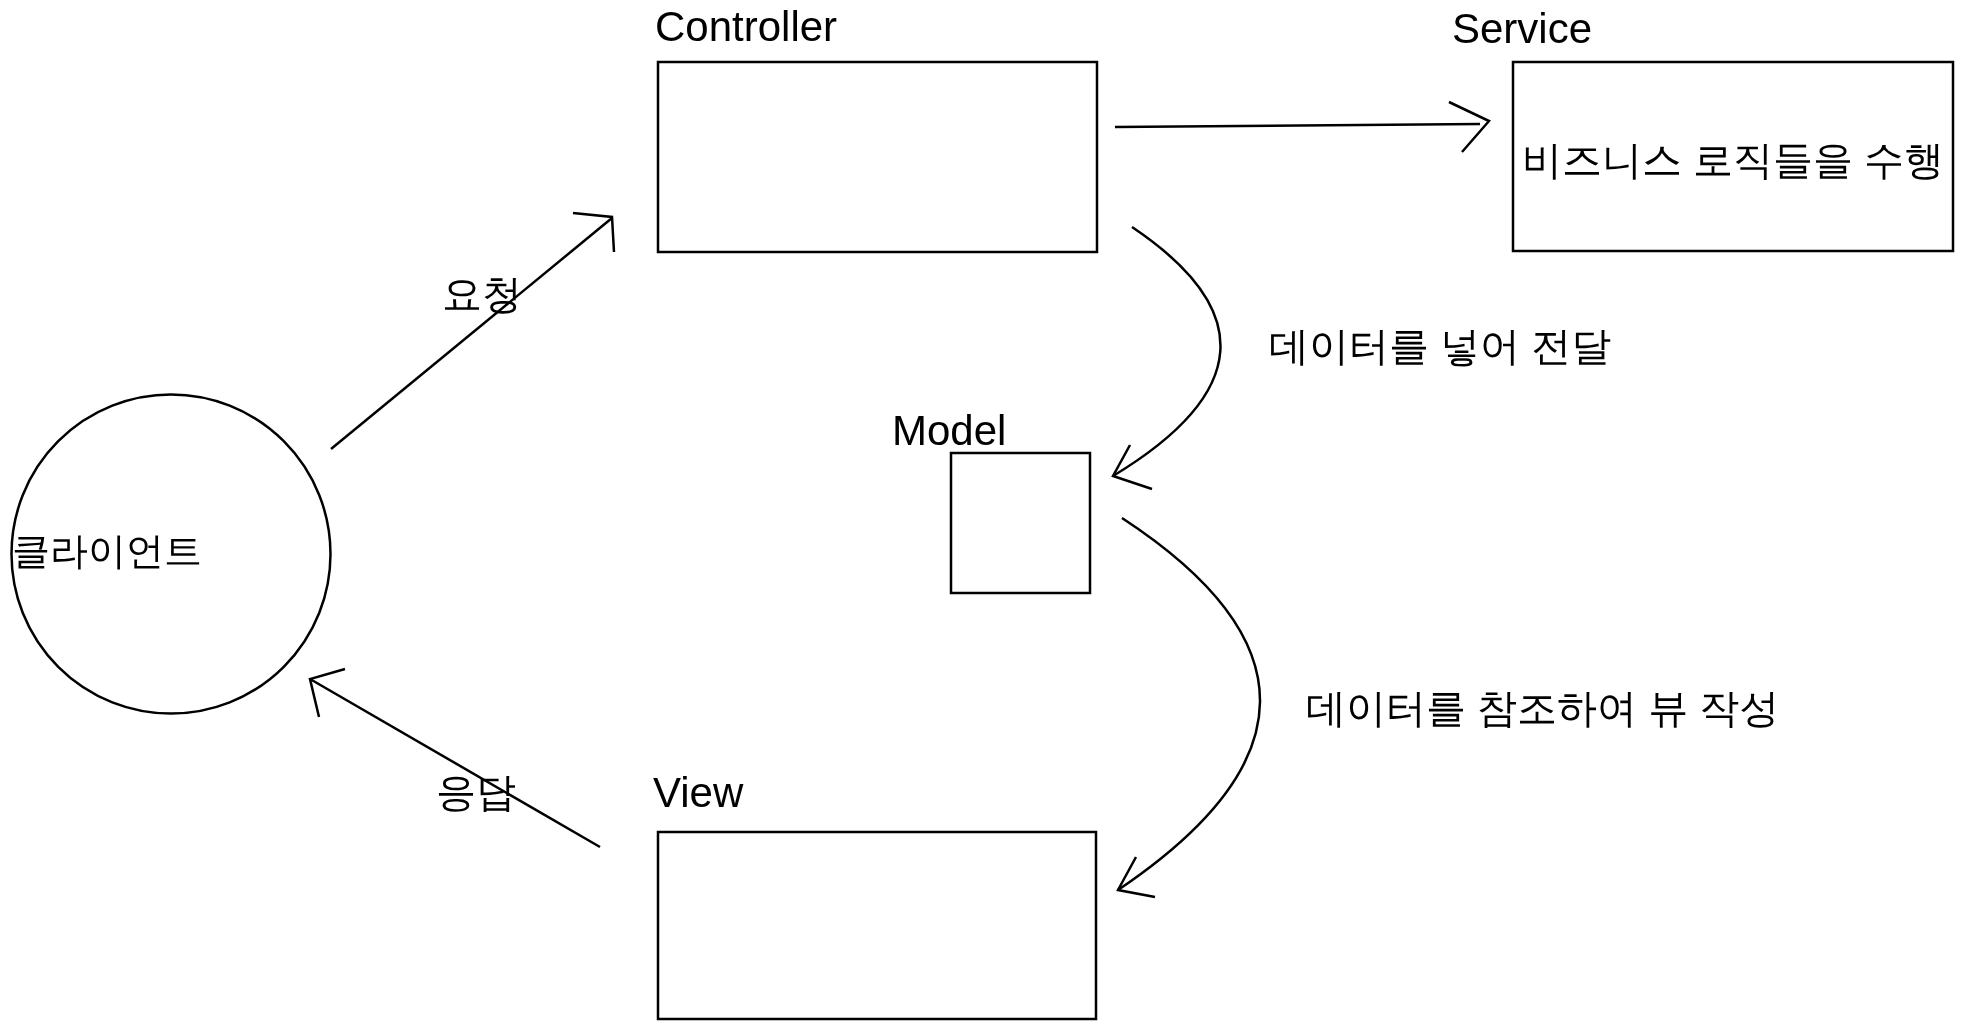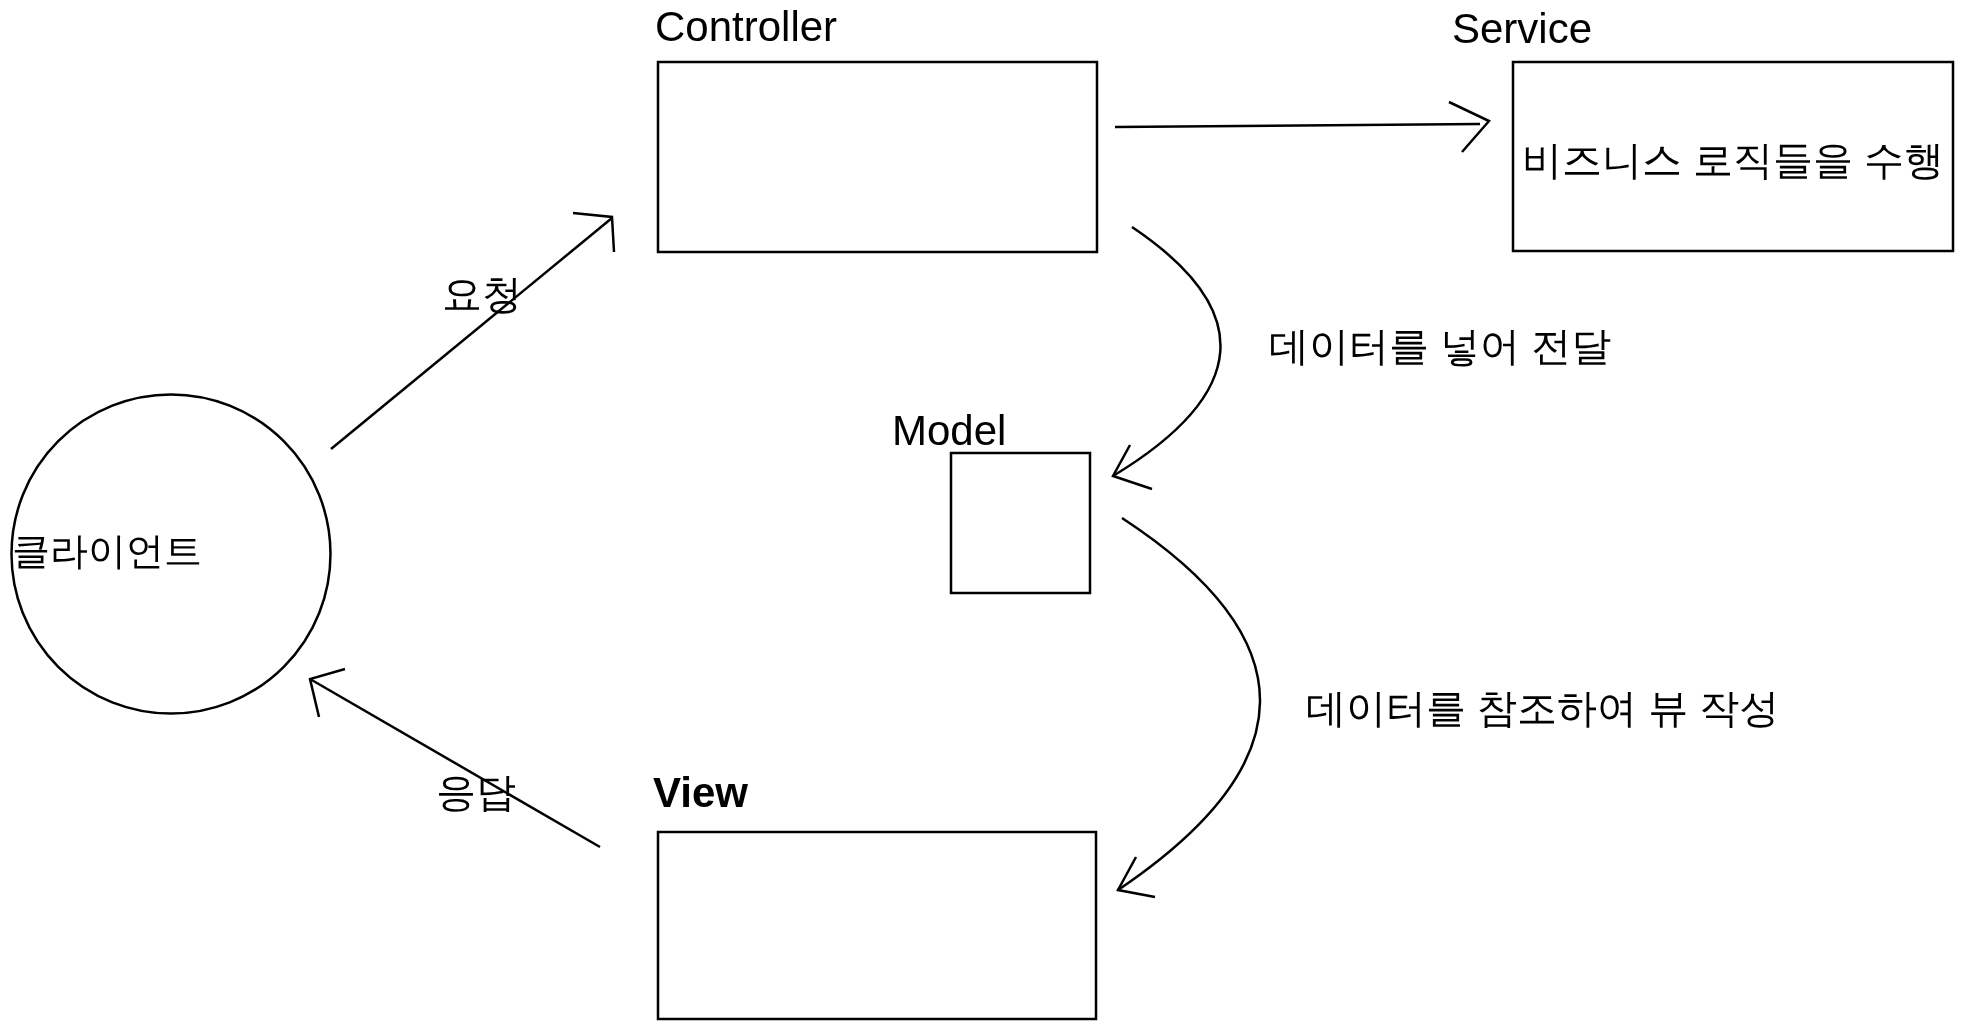--- a/index.html
+++ b/index.html
@@ -33,21 +33,21 @@
   .lbl-client {
     left: 12px;
     top: 531px;
     width: 318px;
     text-align: left;
     font-size: 38px;
   }
   .lbl-controller { left: 655px;  top: 4px;   }
   .lbl-service    { left: 1452px; top: 6px; text-align: right;   }
   .lbl-model      { left: 892px;  top: 408px; }
-  .lbl-view       { left: 653px;  top: 770px; font-weight: bold; }
+  .lbl-view       { left: 653px;  top: 770px; }
   .lbl-request    { left: 402px;  top: 273px; }
   .lbl-response   { left: 396px;  top: 771px; font-family: Liberation Serif, serif; }
   .lbl-pass-data  { left: 1229px; top: 325px; }
   .lbl-ref-data   { left: 1266px; top: 687px; }
   .lbl-service-body {
     left: 1513px;
     top: 62px;
     width: 440px;
     height: 189px;
     display: flex;

